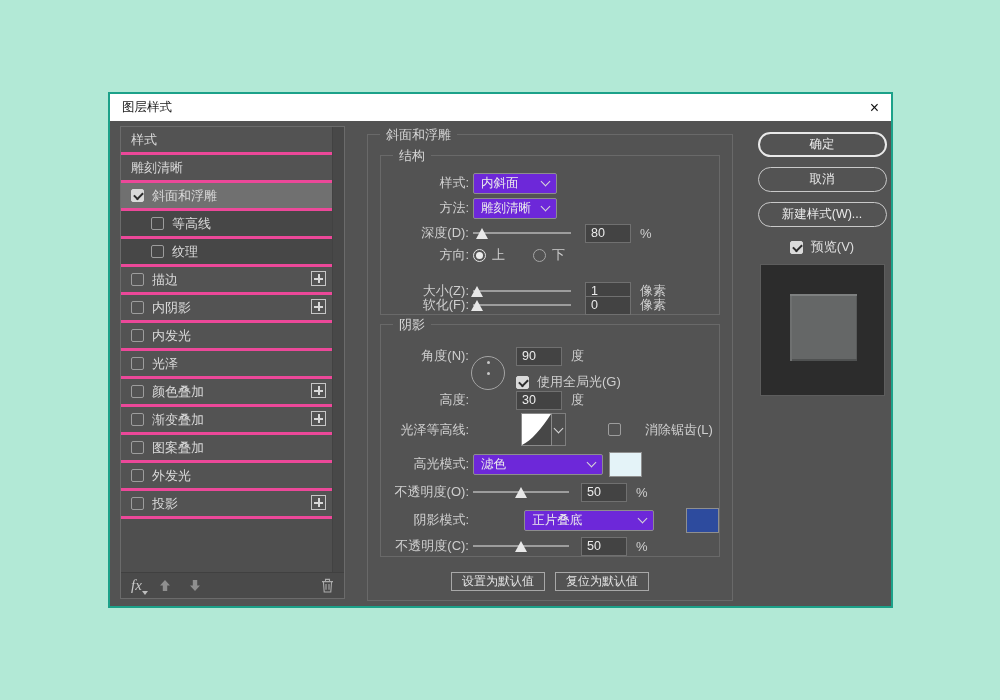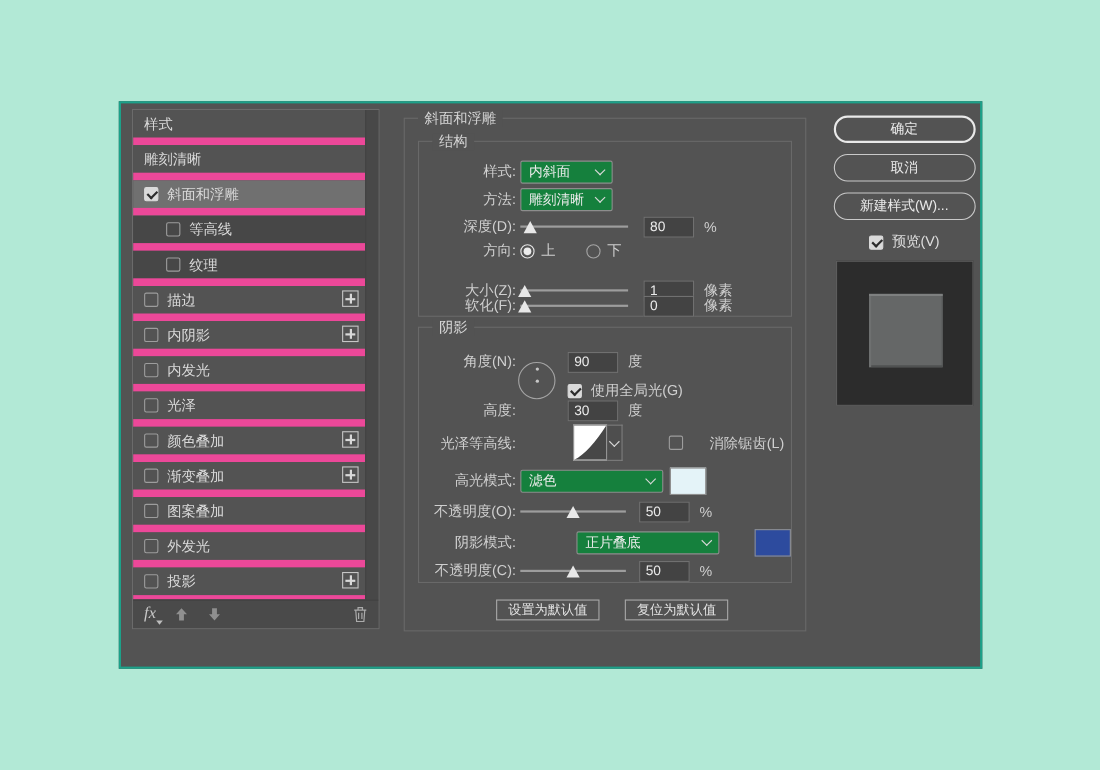--- a/index.html
+++ b/index.html
@@ -17,21 +17,21 @@
   .title{font-size:12.5px;color:#1c1c1c;}
   .close-btn{font-size:16px;color:#111;line-height:1;cursor:default;}
   .content{position:relative;height:calc(100% - 27px);}
 
   
   .sb{position:absolute;left:10px;top:5px;width:225px;bottom:7px;
     border:1px solid #6b6b6b;background:#4f4f4f;box-sizing:border-box;}
   .sb-list{position:absolute;top:0;left:0;right:0;bottom:26px;overflow:hidden;}
   .sb-gutter{position:absolute;top:0;right:0;width:11px;bottom:26px;
     background:#484848;border-left:1px solid #424242;}
-  .sb-row{height:25px;border-bottom:7px solid #ec4899;display:flex;align-items:center;
+  .sb-row{height:25px;border-bottom:3px solid #ec4899;display:flex;align-items:center;
     padding:0 4px 0 10px;margin-right:12px;background:#535353;color:#dadada;
     font-size:13px;position:relative;}
   .sb-row.sel{background:#707070;}
   .sb-row.sub{background:#474747;padding-left:30px;}
   .sb-label{margin-left:0;}
   .sb-row .cbx{margin-right:8px;}
   .plus-btn{position:absolute;right:6px;top:4px;width:15px;height:15px;
     border:1px solid #c6c6c6;box-sizing:border-box;}
   .plus-btn .ph{position:absolute;left:2px;right:2px;top:6px;height:2px;background:#d8d8d8;}
   .plus-btn .pv{position:absolute;top:2px;bottom:2px;left:6px;width:2px;background:#d8d8d8;}
@@ -47,21 +47,21 @@
   .cbx{width:13px;height:13px;border:1px solid #9d9d9d;border-radius:2px;
     box-sizing:border-box;background:transparent;flex:none;position:relative;}
   .cbx.on{background:#dadada;border-color:#dadada;}
   .cbx.on::after{content:'';position:absolute;left:2px;top:2px;width:7px;height:4px;
     border-left:2px solid #2c2c2c;border-bottom:2px solid #2c2c2c;transform:rotate(-45deg);}
   .radio{width:13px;height:13px;border-radius:50%;border:1px solid #a5a5a5;
     box-sizing:border-box;position:relative;flex:none;}
   .radio.on{border-color:#e6e6e6;}
   .radio.on::after{content:'';position:absolute;left:2px;top:2px;right:2px;bottom:2px;
     border-radius:50%;background:#ececec;}
-  .dd{height:21px;background:#15803d;border:1px solid #8d8d8d;border-radius:2px;
+  .dd{height:21px;background:#6d28d9;border:1px solid #8d8d8d;border-radius:2px;
     display:flex;align-items:center;justify-content:space-between;
     color:#ececec;font-size:12.5px;padding:0 7px;box-sizing:border-box;}
   .caret{width:6px;height:6px;border-right:1.5px solid #d8d8d8;border-bottom:1.5px solid #d8d8d8;
     transform:rotate(45deg);margin-top:-3px;flex:none;}
   .numbox{width:46px;height:19px;background:#434343;border:1px solid #707070;
     color:#ebebeb;font-size:12.5px;padding:0 5px;box-sizing:border-box;
     font-family:"Liberation Sans","DejaVu Sans",sans-serif;outline:none;}
   .slider{position:relative;height:14px;flex:none;}
   .slider .track{position:absolute;left:0;right:0;top:6px;height:2px;background:#9d9d9d;}
   .slider .thumb{position:absolute;top:2px;width:0;height:0;margin-left:-6px;
@@ -87,21 +87,21 @@
     margin-left:-1px;border-radius:50%;background:#c7c7c7;}
   .dial::after{content:'';position:absolute;left:50%;top:50%;width:3px;height:3px;
     margin:-1px 0 0 -1px;border-radius:50%;background:#c7c7c7;}
   .contour-wrap{display:flex;align-items:stretch;height:33px;flex:none;}
   .contour{width:31px;height:33px;background:#ffffff;border:1px solid #8a8a8a;
     box-sizing:border-box;}
   .contour-dd{width:14px;background:#4e4e4e;border:1px solid #7e7e7e;border-left:none;
     display:flex;align-items:center;justify-content:center;box-sizing:border-box;}
   .def-btn{height:19px;background:transparent;border:1px solid #a8a8a8;color:#e3e3e3;
     font-size:12px;padding:0 10px;line-height:17px;
-    font-family:"Liberation Sans","DejaVu Sans",sans-serif;margin-left:13px;}
+    font-family:"Liberation Sans","DejaVu Sans",sans-serif;}
   .defaults-row{position:absolute;left:0;right:0;top:437px;display:flex;
     justify-content:center;gap:10px;}
 
   
   .actions{position:absolute;left:639px;top:10px;width:146px;display:flex;
     flex-direction:column;align-items:center;}
   .pill{width:129px;height:25px;border-radius:13px;border:1px solid #c9c9c9;
     background:transparent;color:#eaeaea;font-size:12.5px;margin-top:5px;
     font-family:"Liberation Sans","DejaVu Sans",sans-serif;}
   .pill.primary{border:2px solid #e9e9e9;margin-top:1px;}
@@ -111,20 +111,24 @@
   .preview-box{margin-top:8px;width:125px;height:132px;background:#2c2c2c;
     border:1px solid #5d5d5d;position:relative;box-sizing:border-box;}
   .preview-square{position:absolute;left:29px;top:29px;width:67px;height:67px;
     background:#656767;
     box-shadow:inset 0 2px 0 #7e8080, inset 2px 0 0 #6e7070, inset 0 -2px 0 #4f5151, inset -1px 0 0 #585a5a;}
 </style>
 </head>
 <body>
 
 <div class="dialog">
+  <div class="titlebar">
+    <span class="title">图层样式</span>
+    <span class="close-btn">×</span>
+  </div>
 
   <div class="content">
 
     <div class="sb">
       <div class="sb-list">
           <div class="sb-row">
             <span class="sb-label">样式</span>
           </div>
           <div class="sb-row">
             <span class="sb-label">雕刻清晰</span>

